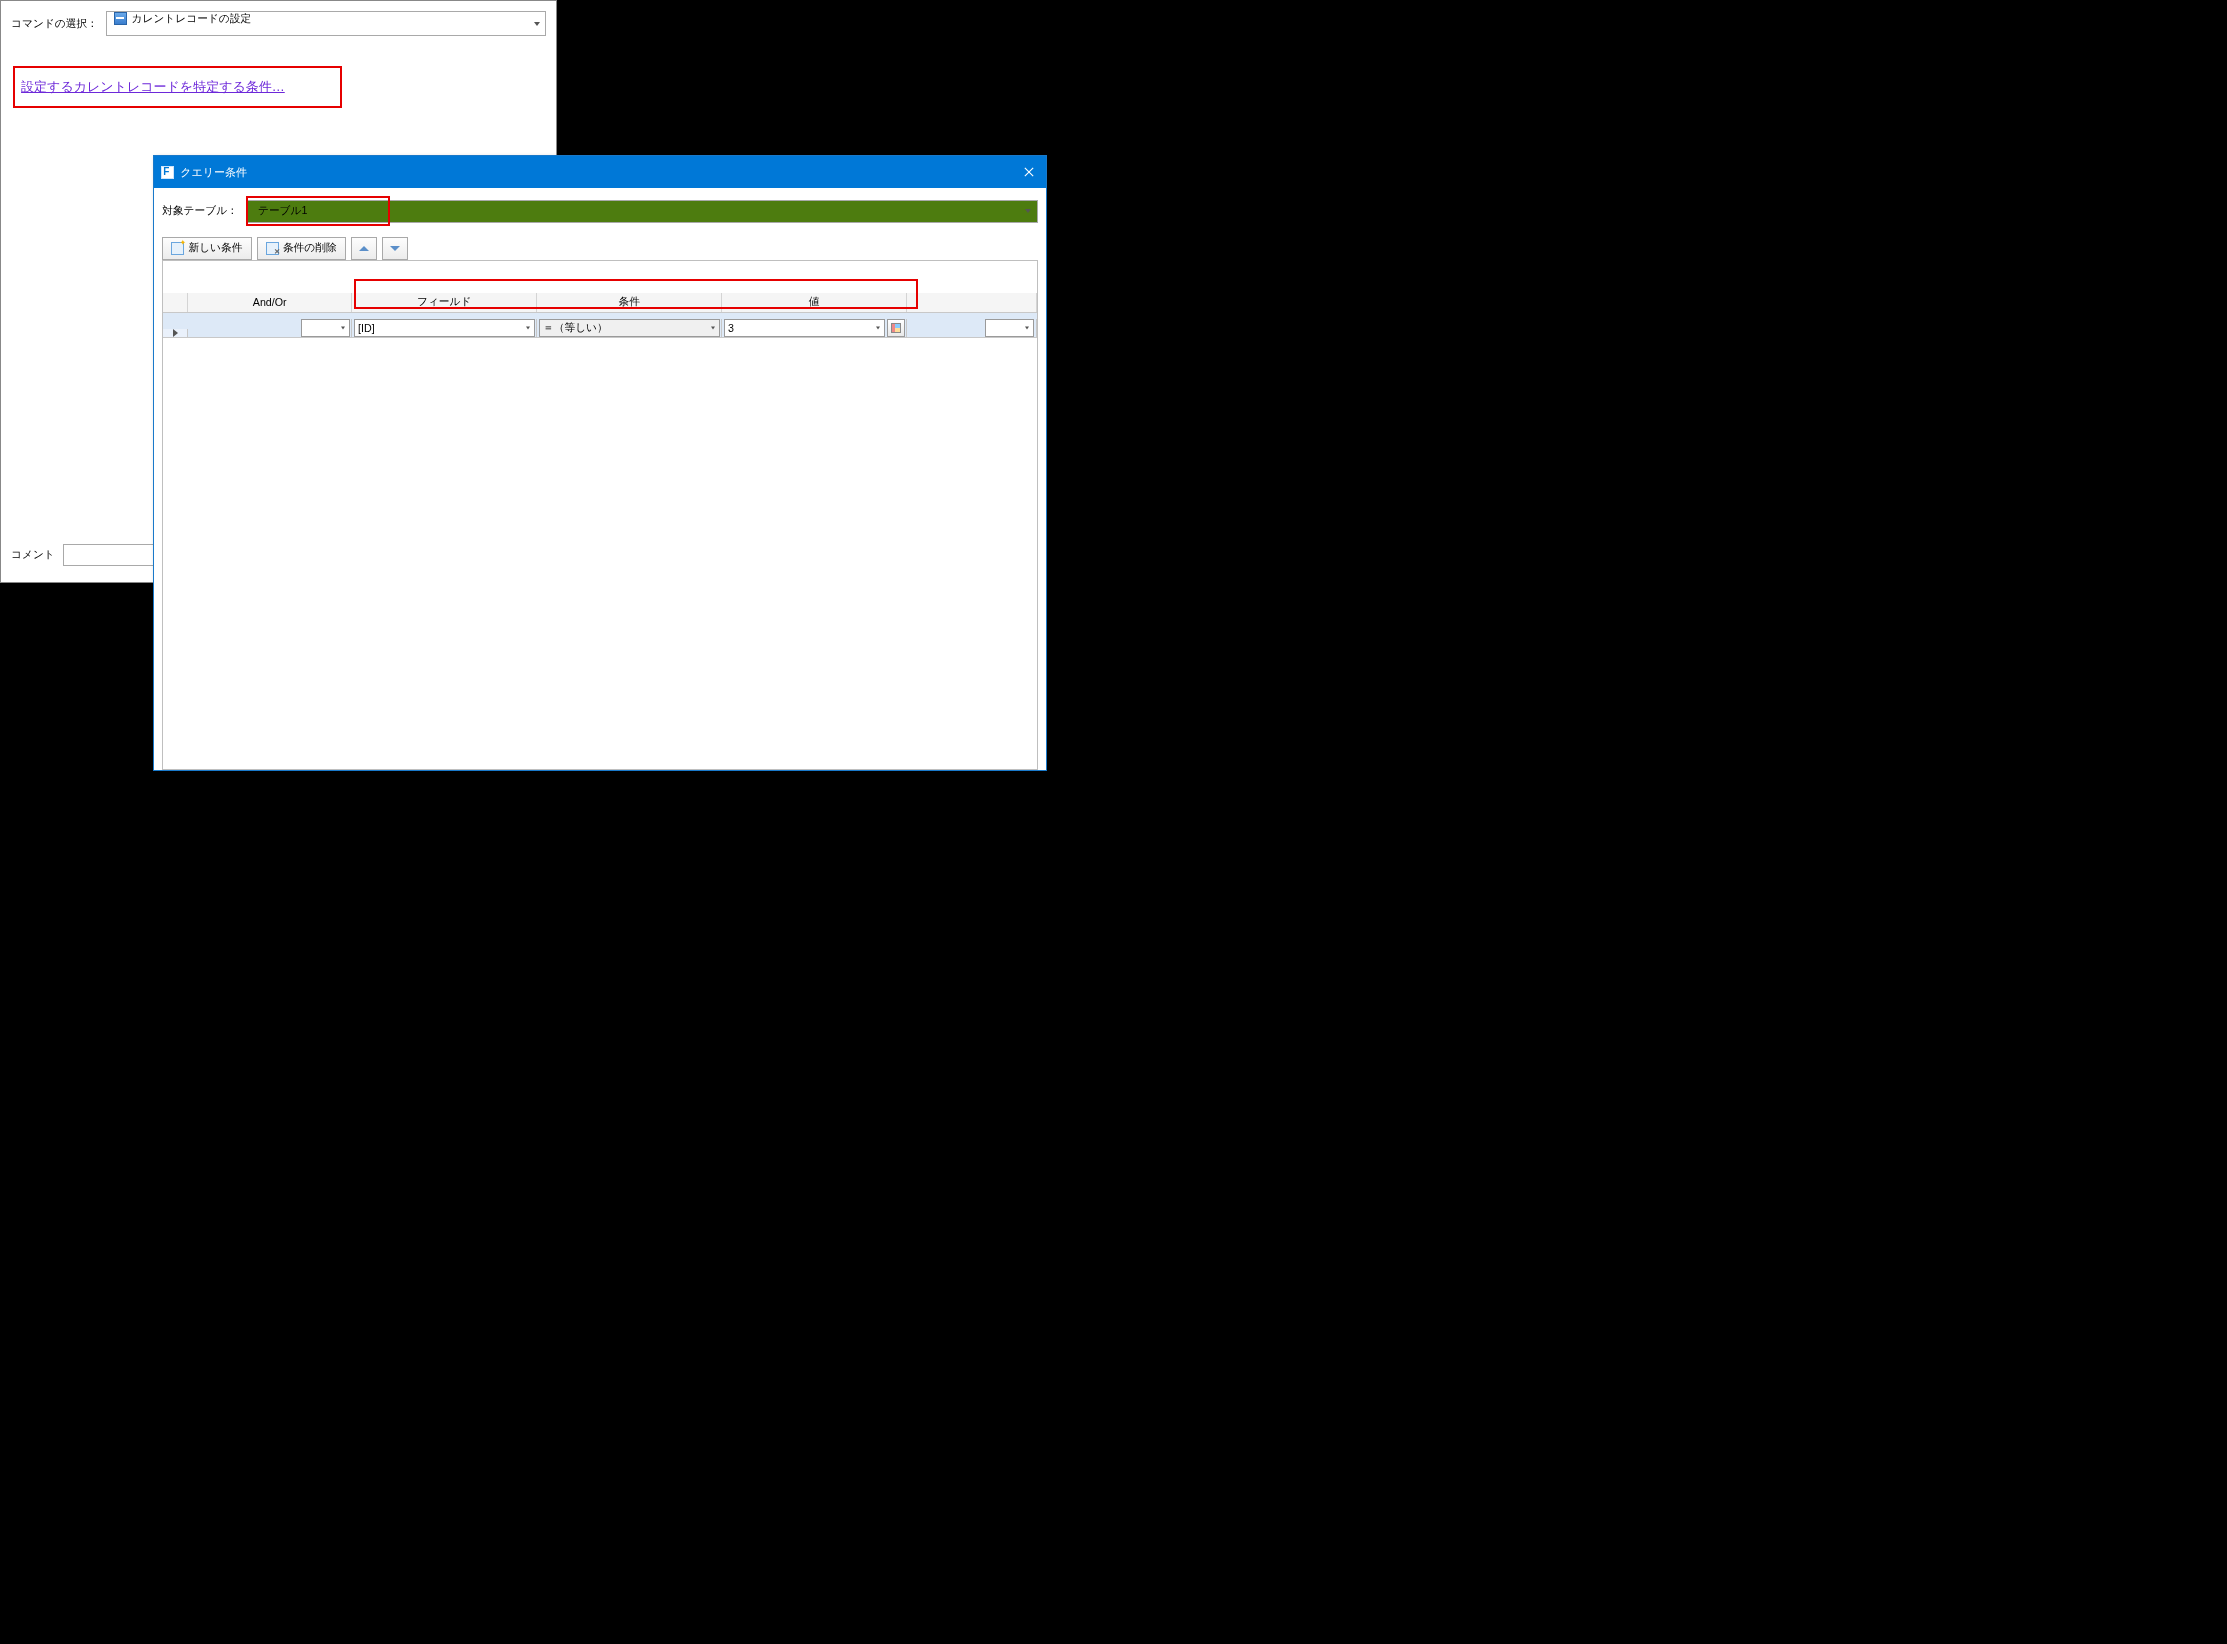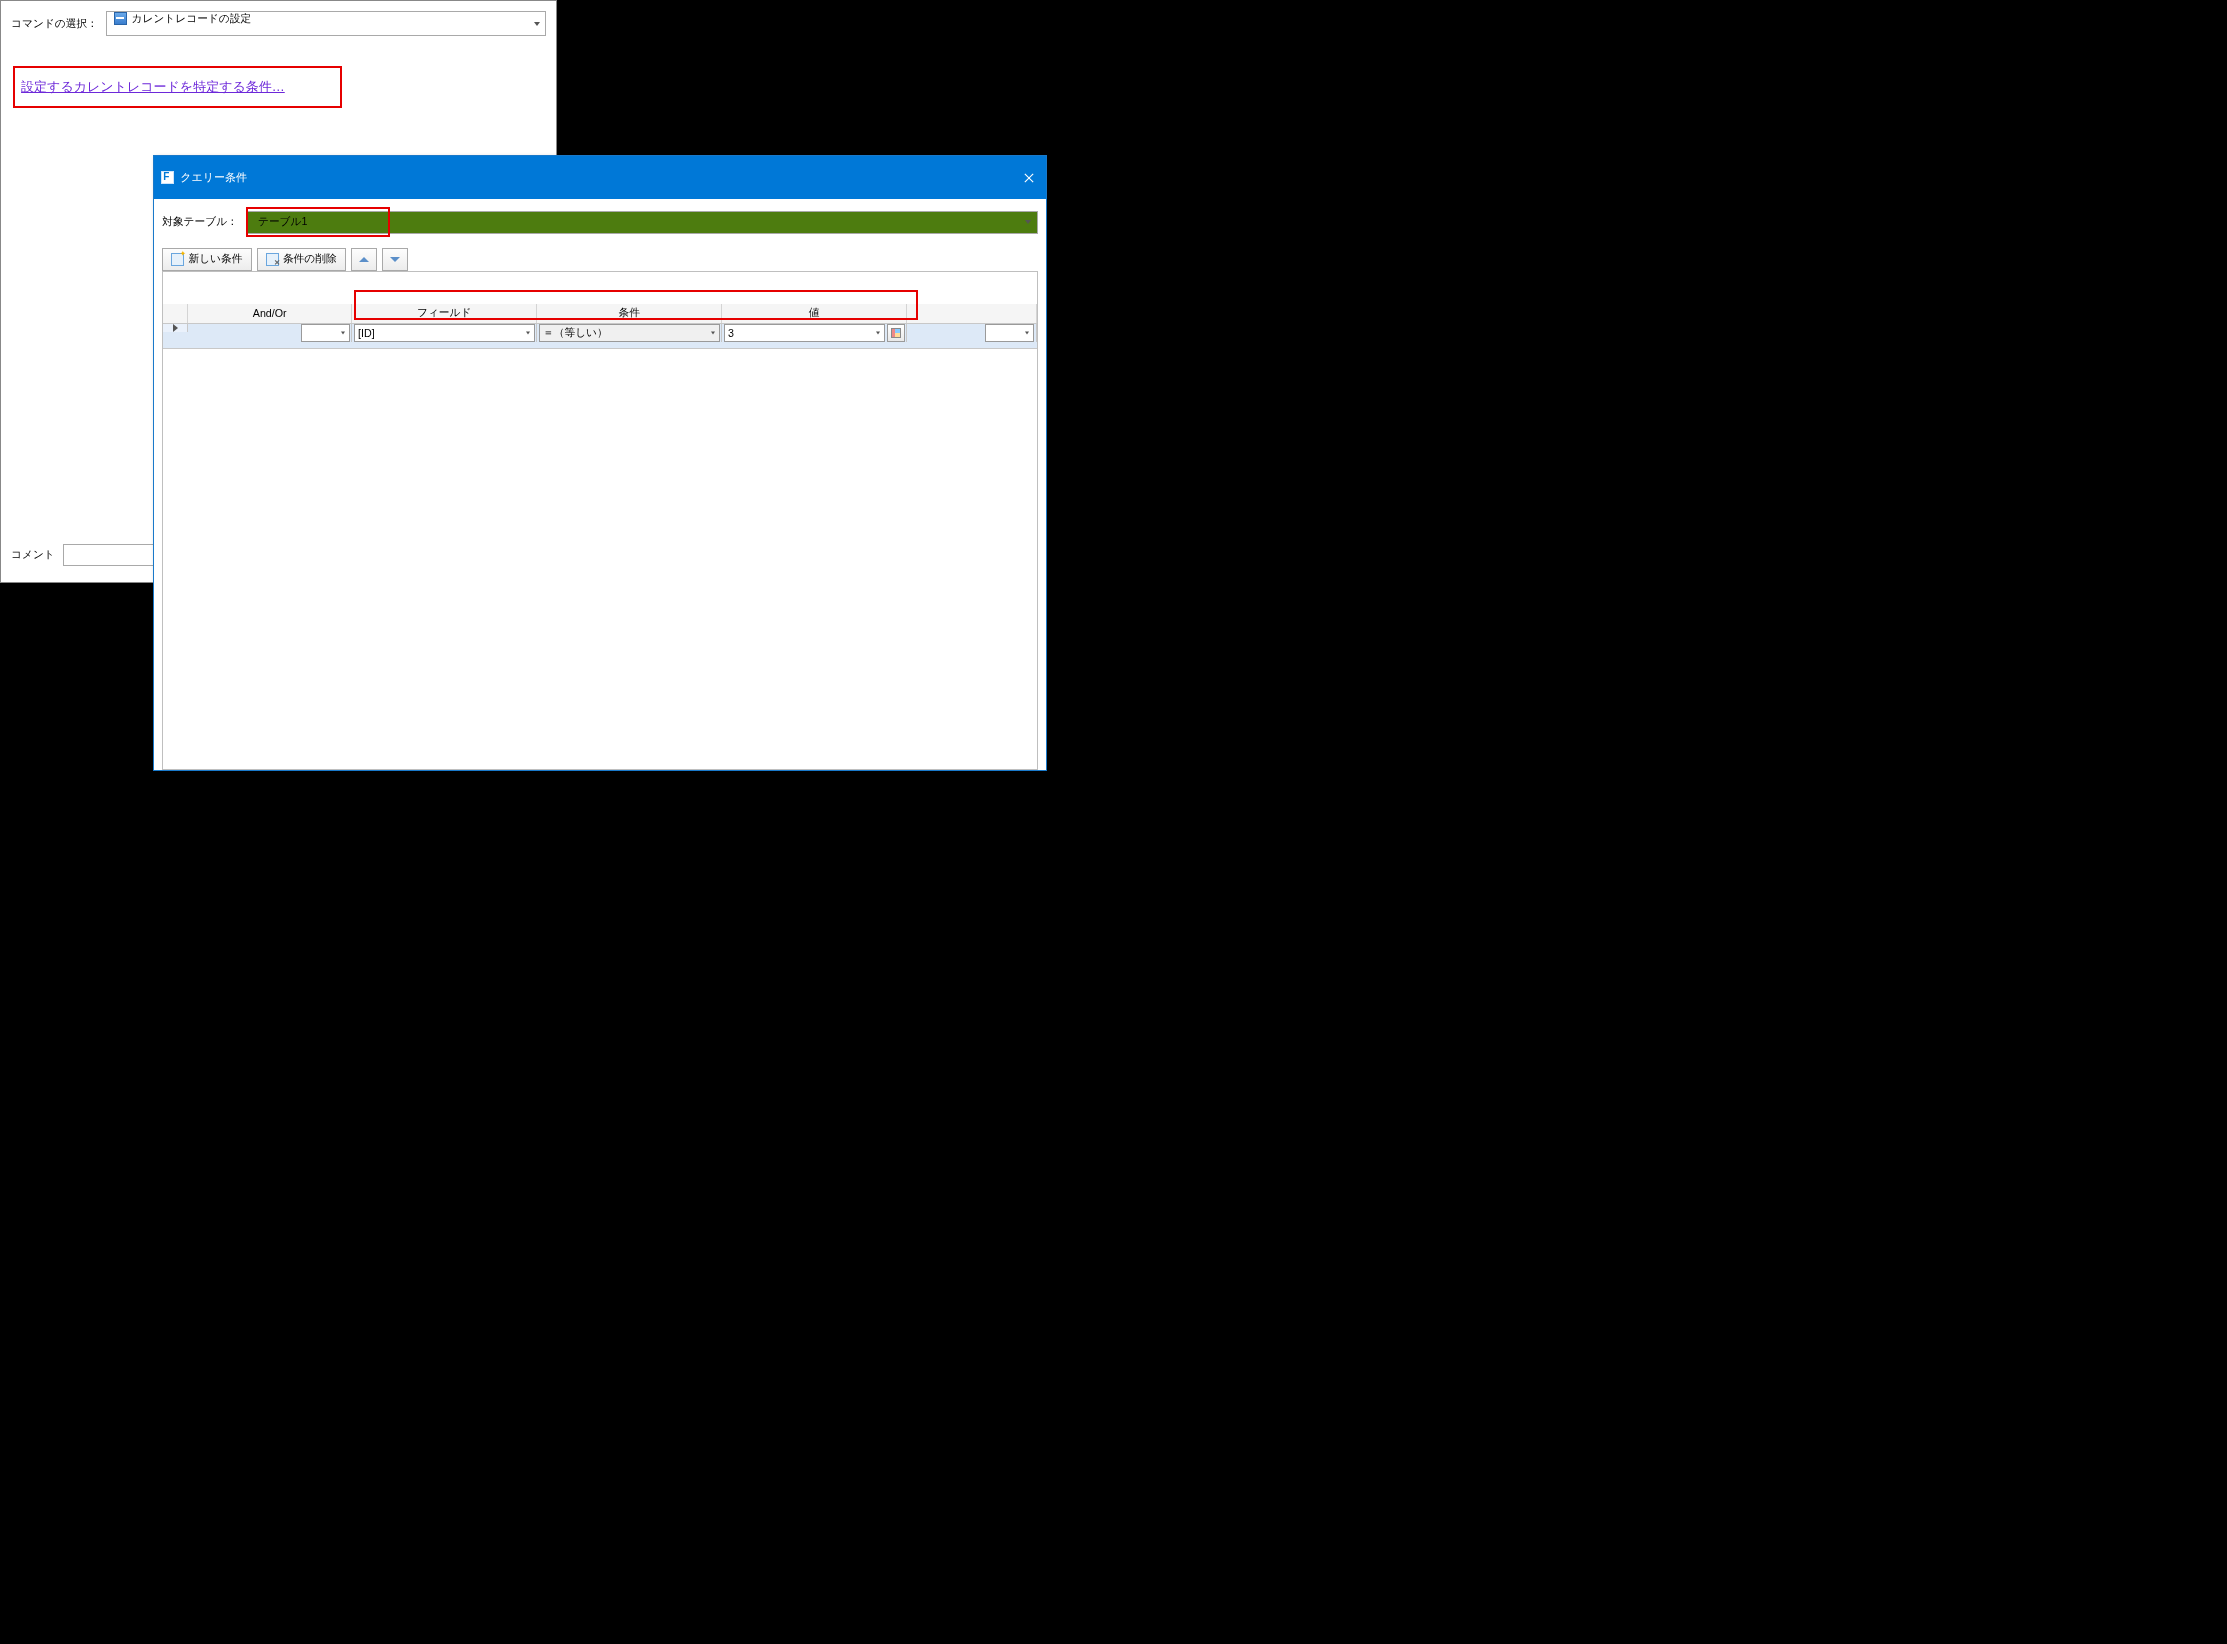--- a/index.html
+++ b/index.html
@@ -96,21 +96,21 @@
     top: 155px;
     width: 894px;
     height: 616px;
     background: #fff;
     border: 0.8px solid #1979ca;
     box-shadow: 1.6px 1.6px 5px rgba(0,0,0,0.3);
     display: flex;
     flex-direction: column;
   }
   .titlebar {
-    height: 43px;
+    height: 32px;
     background: #0078d7;
     color: #fff;
     display: flex;
     align-items: center;
     padding-left: 6.6px;
     font-size: 11px;
   }
   .titlebar .app-icon {
     width: 13px; height: 13px;
     background: #fff;
@@ -255,21 +255,21 @@
   .col-value  { flex: 0 0 185px; }
   .col-extra  { flex: 1; }
 
   .grid-body {
     overflow-y: auto;
     height: calc(100% - 20px);
   }
   .grow {
     display: flex;
     height: 25px;
-    align-items: flex-start;
+    align-items: flex-end;
     background: #dde9f7;
     border-bottom: 0.8px solid #c8c8c8;
   }
   .grow > div {
     border-right: 0.8px solid #c8c8c8;
     display: flex;
     align-items: center;
     padding: 0 1.6px;
   }
   .cell-handle {

